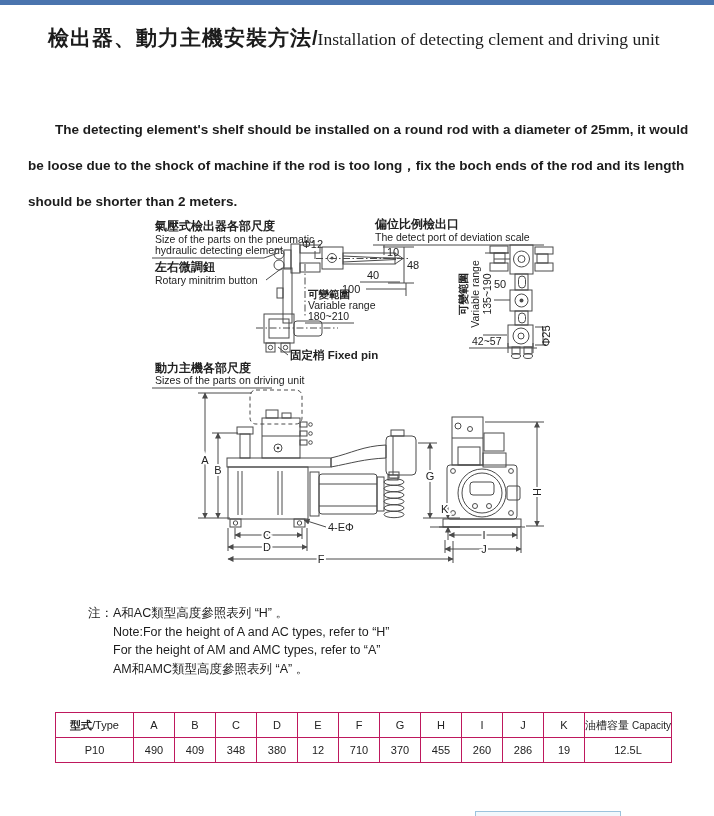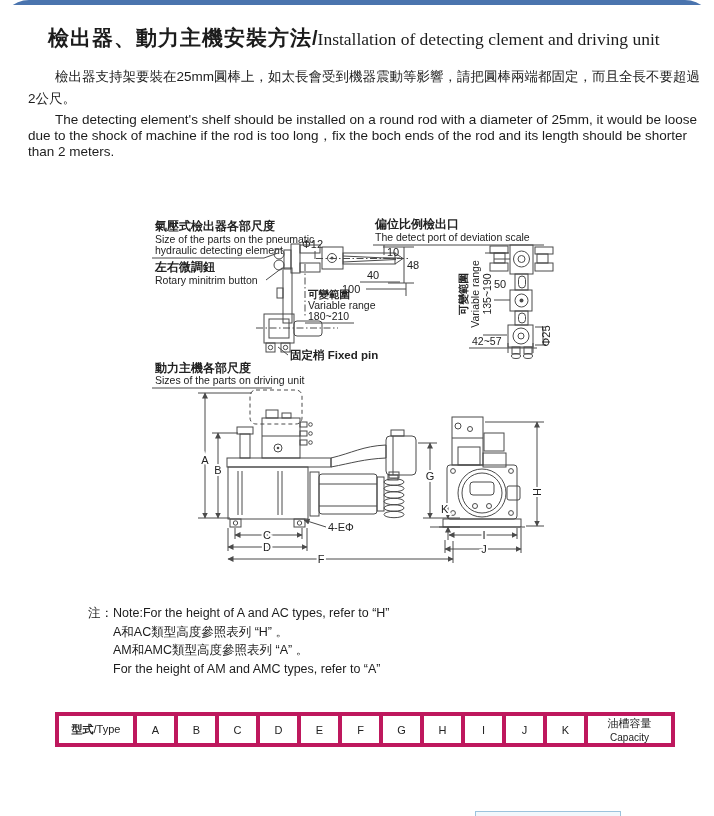--- a/index.html
+++ b/index.html
@@ -1,65 +1,64 @@
 <!DOCTYPE html>
 <html><head>
 <meta charset="utf-8">
 <style>
   html,body{margin:0;padding:0;background:#fff;}
   #page{position:relative;width:714px;height:816px;background:#ffffff;overflow:hidden;
-        font-family:"Liberation Sans",sans-serif;color:#1c1c1c;border-radius:29px;}
+        font-family:"Liberation Sans",sans-serif;color:#1c1c1c;}
   #topbar{position:absolute;left:0;top:0;width:714px;height:5px;}
   
   #title{position:absolute;left:48px;top:24px;white-space:nowrap;}
   #title .zh{font-size:21px;font-weight:bold;letter-spacing:1px;}
   #title .sep{font-size:20px;font-weight:bold;}
   #title .en{font-family:"Liberation Serif",serif;font-size:17.5px;}
   
   .para{position:absolute;left:28px;width:678px;text-align:left;}
   #para-zh{top:66px;font-size:13.5px;line-height:21.5px;text-indent:2em;}
-  #para-en{top:112px;font-size:13.5px;line-height:16px;text-indent:2em;}
+  #para-en{top:112px;font-size:13.5px;line-height:36px;text-indent:2em;font-weight:bold;}
   
   #diagram{position:absolute;left:138px;top:206px;}
   svg .ln{stroke:#4b4b4b;fill:none;stroke-width:1;}
   svg .fill{fill:#4b4b4b;stroke:none;}
   svg text{font-family:"Liberation Sans",sans-serif;fill:#222;stroke:none;}
   svg .zh{font-size:12px;font-weight:bold;}
   svg .zh3{font-size:10.5px;font-weight:bold;}
   svg .lab{font-size:11.5px;font-weight:bold;}
   svg .en{font-size:10.5px;}
   svg .dim{font-size:11px;}
   svg .halo{paint-order:stroke;stroke:#fff;stroke-width:4px;fill:#222;}
   svg .cdash{stroke-dasharray:7 2.5 1.5 2.5;}
   svg .dash{stroke-dasharray:4 3;}
   
   #note{position:absolute;left:88px;top:604px;font-size:12.5px;line-height:18.5px;display:flex;}
   #note .lbl{white-space:nowrap;}
   
   #spec-table{position:absolute;left:55px;top:712px;border-collapse:collapse;table-layout:fixed;width:616px;}
-  #spec-table td,#spec-table th{border:4px solid #be185d;text-align:center;vertical-align:middle;
+  #spec-table td,#spec-table th{border:1px solid #be185d;text-align:center;vertical-align:middle;
       font-size:11px;font-weight:normal;color:#222;padding:0;height:24px;}
   #spec-table tr.hdr th{height:24px;}
   .capzh{font-weight:normal;font-size:11px;}
   .capen{font-size:10px;}
   .typezh{font-weight:bold;}
   #partialbox{position:absolute;left:475px;top:811px;width:144px;height:8px;
       border:1px solid #9cc3dd;background:#f2f8fc;}
 </style>
 </head>
 <body>
 
 <div id="page">
   <div id="topbar" style="background:#4a74ae;"></div>
 
   <div id="title">
     <span class="zh">檢出器、動力主機安裝方法</span><span class="sep">/</span><span class="en">Installation of detecting clement and driving unit</span>
   </div>
 
-  <div id="para-zh" class="para">檢出器支持架要裝在25mm圓棒上，如太長會受到機器震動等影響，請把圓棒兩端都固定，而且全長不要超過2公尺。</div>
   <div id="para-en" class="para">The detecting element's shelf should be installed on a round rod with a diameter of 25mm, it would be loose due to the shock of machine if the rod is too long，fix the boch ends of the rod and its length should be shorter than 2 meters.</div>
 
   <svg id="diagram" width="460" height="392" viewBox="0 0 460 392">
     <defs>
       <marker id="arw" markerWidth="8" markerHeight="8" refX="5.5" refY="3" orient="auto-start-reverse" markerUnits="userSpaceOnUse">
         <path d="M0,0L6,3L0,6Z" fill="#4b4b4b"></path>
       </marker>
     </defs>
 
     <text class="zh" x="17" y="24">氣壓式檢出器各部尺度</text>
@@ -250,24 +249,24 @@
     <text class="dim halo" x="303" y="307">K</text>
     <text class="dim halo" x="346" y="333" text-anchor="middle">I</text>
     <text class="dim halo" x="346" y="347" text-anchor="middle">J</text>
     <text class="dim halo" transform="rotate(-90 399 286)" x="399" y="290" text-anchor="middle">H</text>
     <text class="dim halo" x="190" y="325">4-EΦ</text>
   </svg>
 
   <div id="note">
     <div class="lbl">注：</div>
     <div>
+      <div>A和AC類型高度參照表列 “H” 。</div>
       <div>Note:For the height of A and AC types, refer to “H”</div>
-      <div>A和AC類型高度參照表列 “H” 。</div>
+      <div>For the height of AM and AMC types, refer to  “A”</div>
       <div>AM和AMC類型高度參照表列 “A” 。</div>
-      <div>For the height of AM and AMC types, refer to  “A”</div>
     </div>
   </div>
 
   <table id="spec-table">
     <colgroup>
       <col style="width:78px">
       <col style="width:41px">
         <col style="width:41px">
         <col style="width:41px">
         <col style="width:41px">
@@ -289,17 +288,32 @@
       <th>D</th>
       <th>E</th>
       <th>F</th>
       <th>G</th>
       <th>H</th>
       <th>I</th>
       <th>J</th>
       <th>K</th>
       <th><span class="capzh">油槽容量</span> <span class="capen">Capacity</span></th>
     </tr>
+    <tr>
+      <td>P10</td>
+      <td>490</td>
+      <td>409</td>
+      <td>348</td>
+      <td>380</td>
+      <td>12</td>
+      <td>710</td>
+      <td>370</td>
+      <td>455</td>
+      <td>260</td>
+      <td>286</td>
+      <td>19</td>
+      <td>12.5L</td>
+    </tr>
     </tbody>
   </table>
 
   <div id="partialbox"></div>
 </div>
 
 </body></html>

